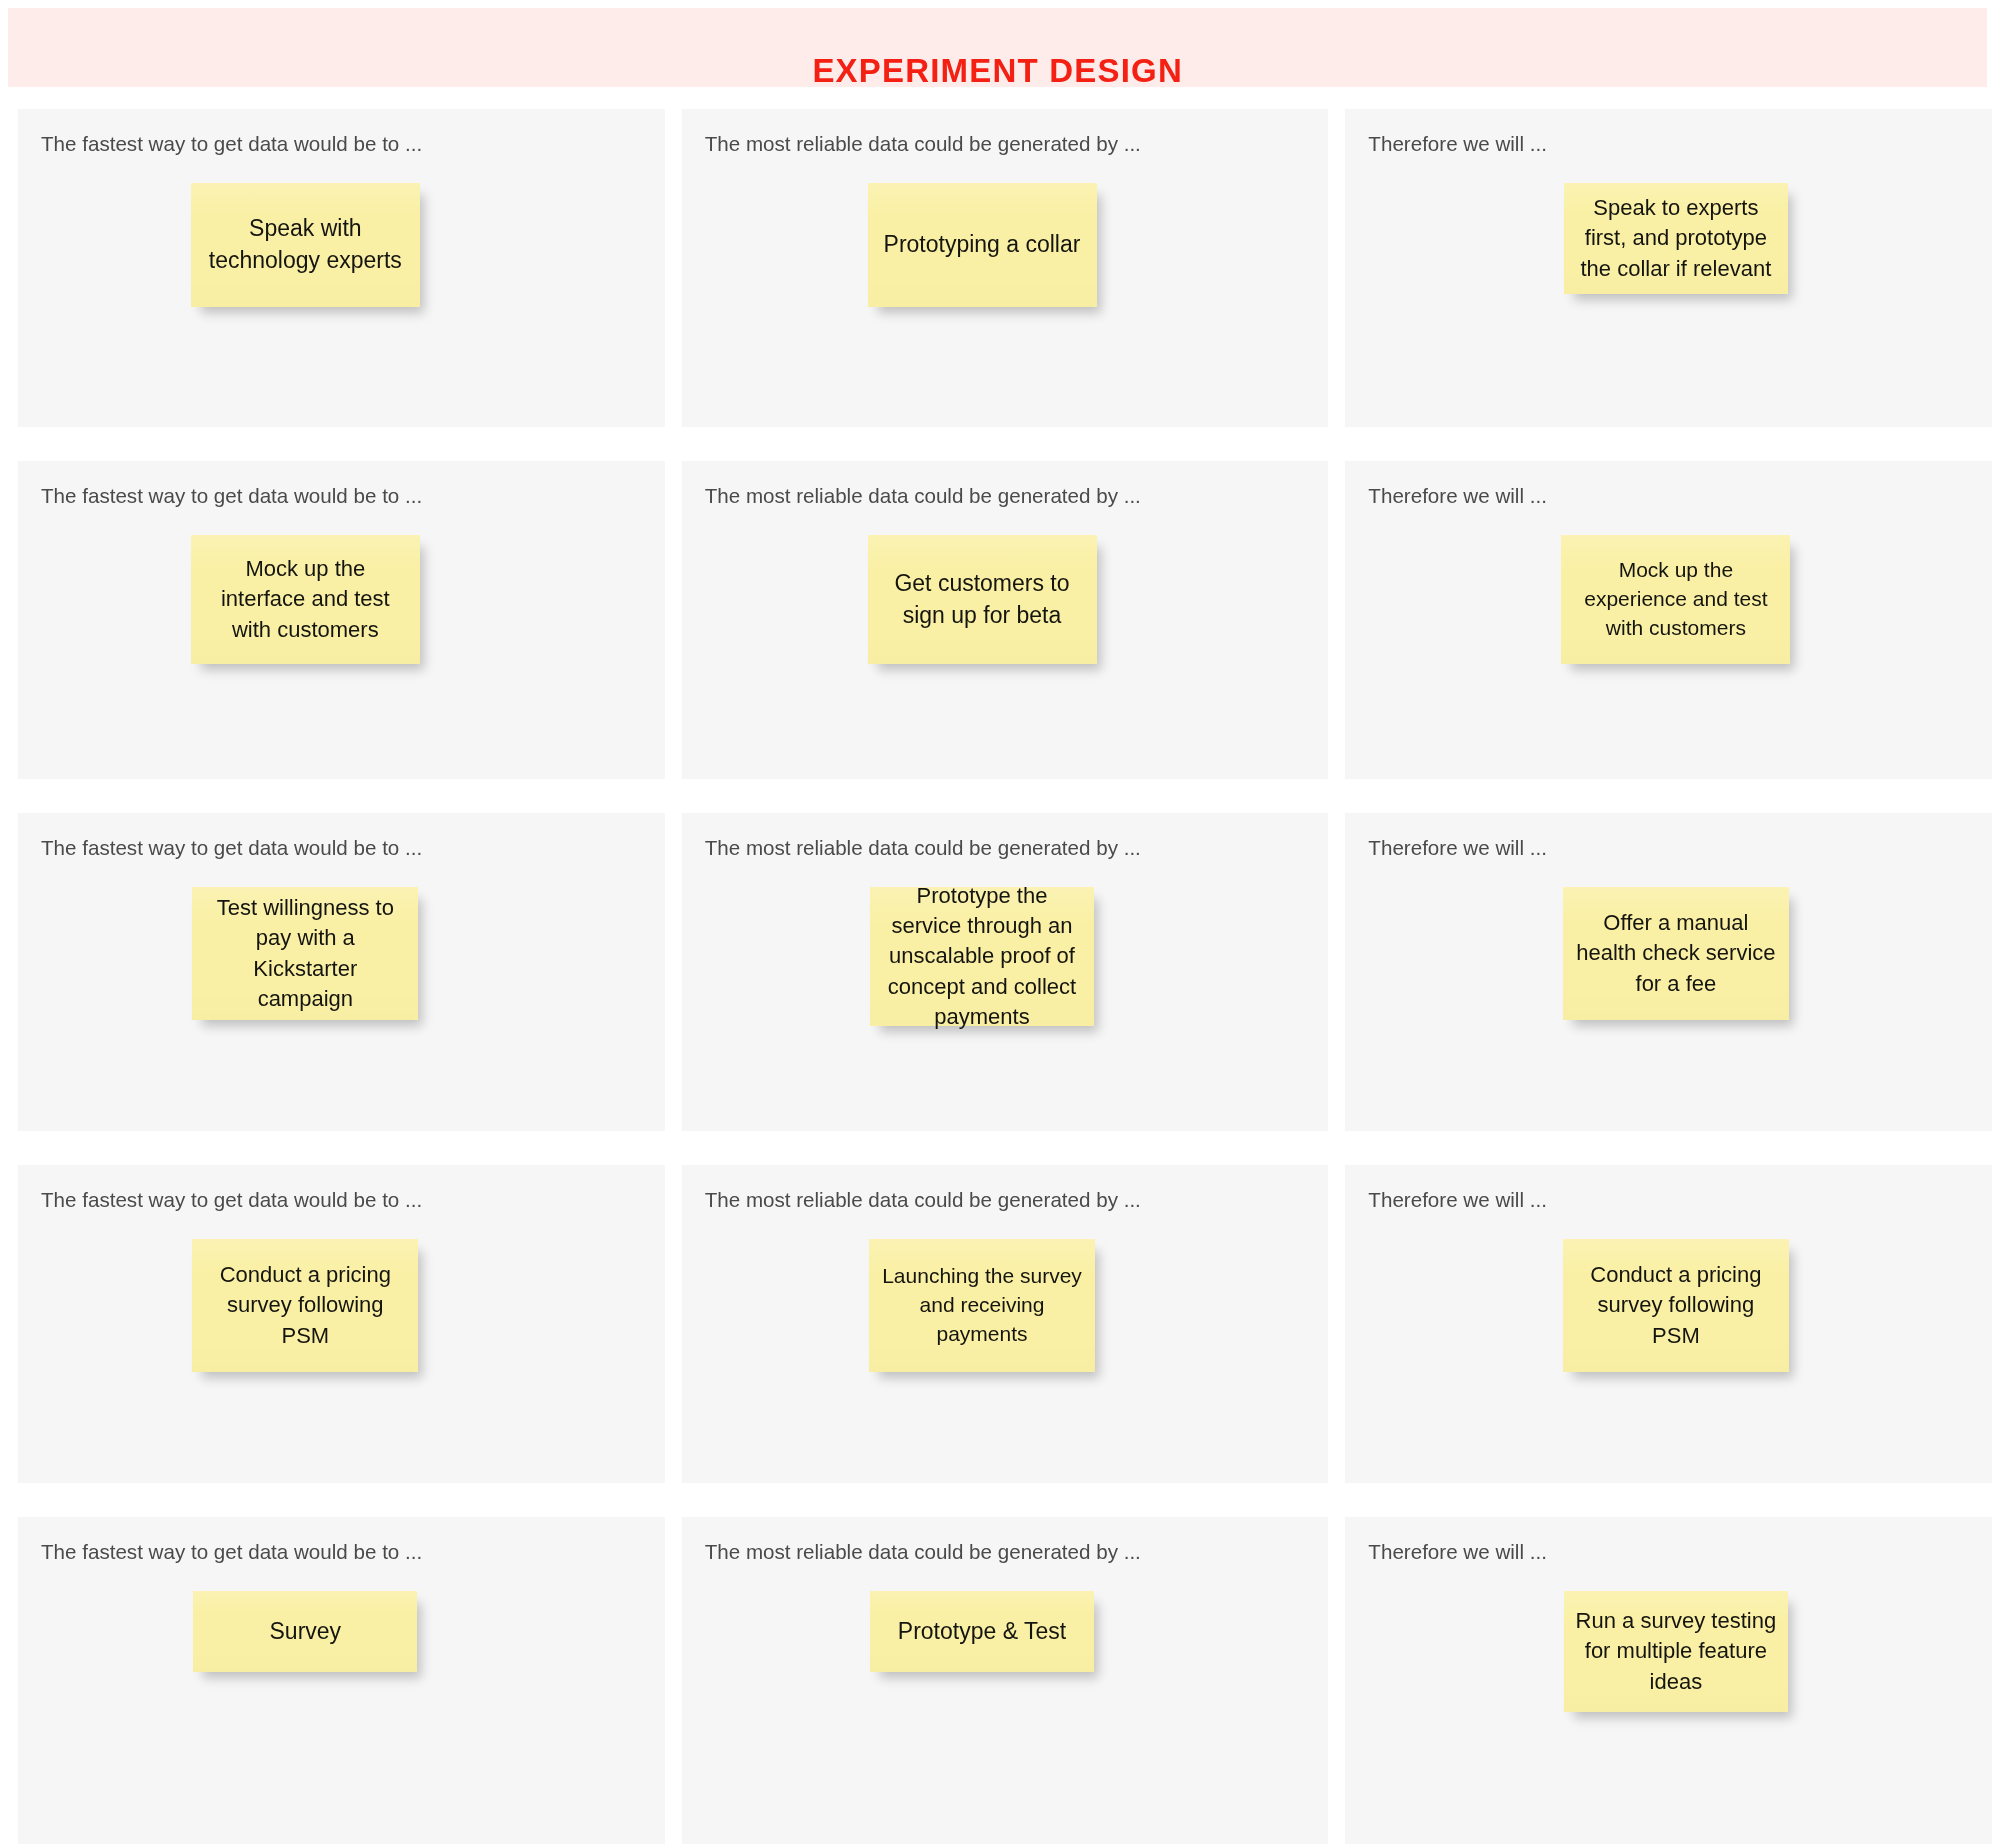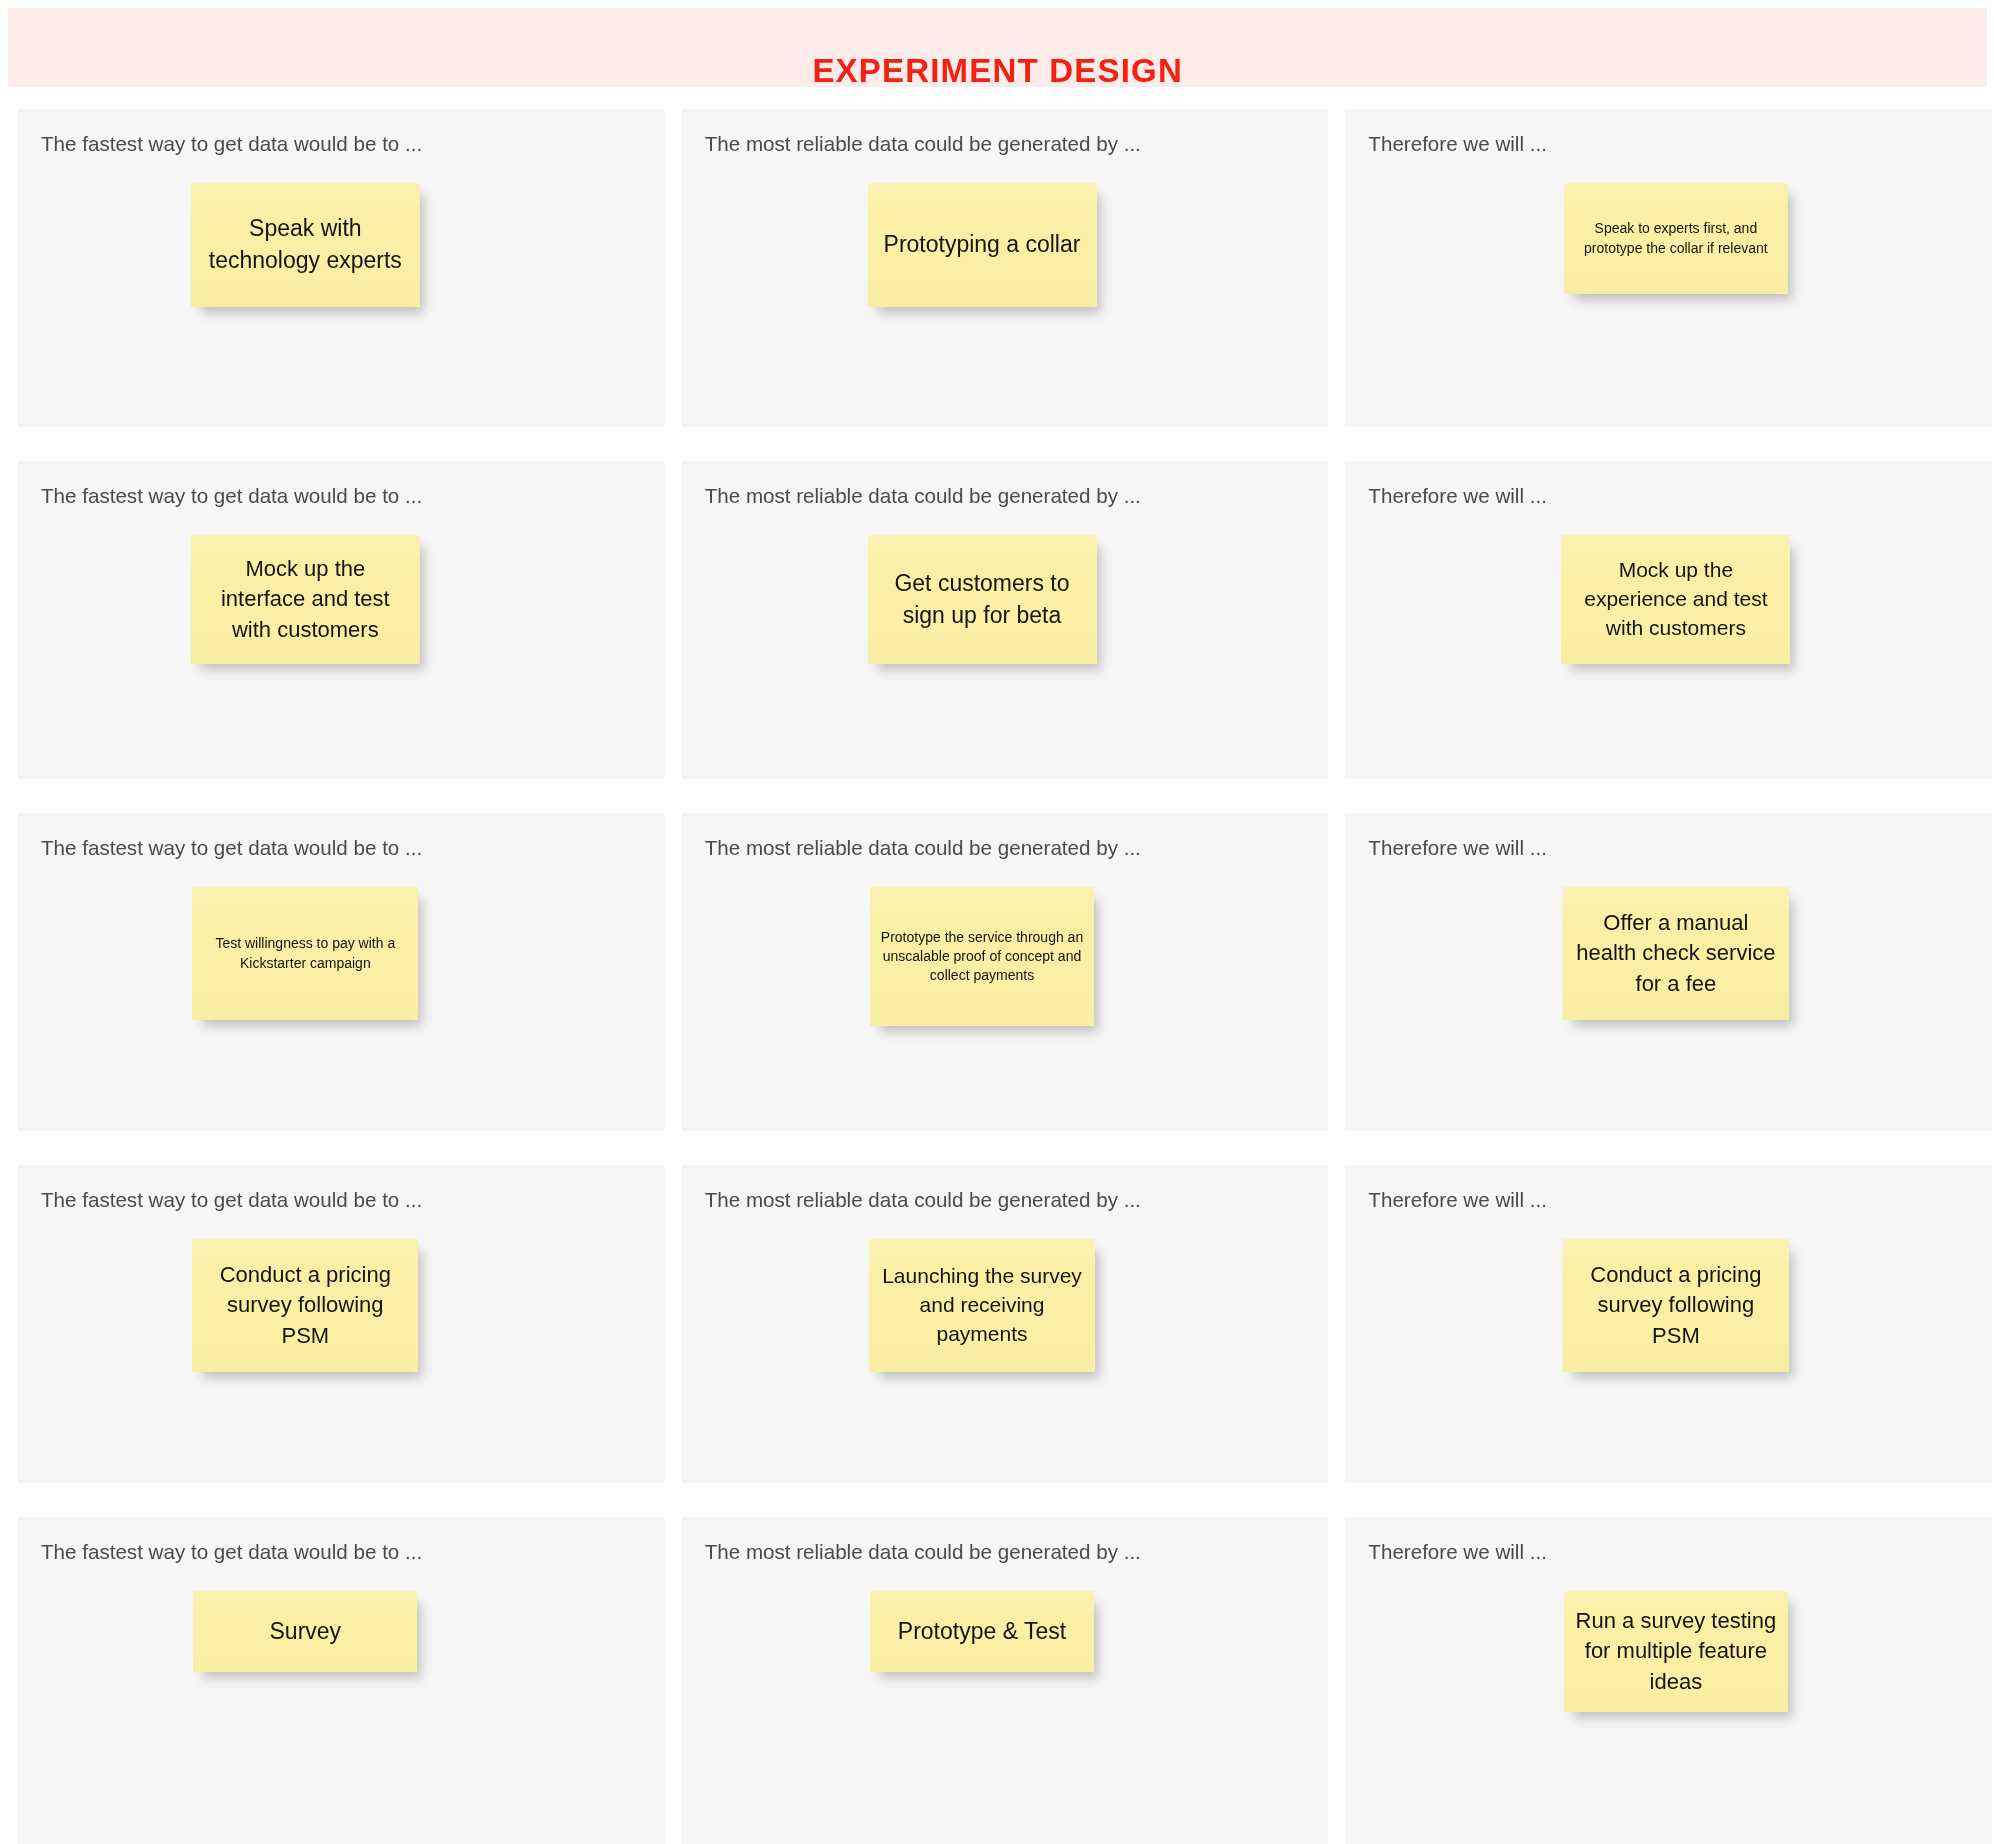--- a/index.html
+++ b/index.html
@@ -115,21 +115,21 @@
 
   
   .sz-a  { width: 229px;  height: 124px; }
   .sz-b  { width: 229px;  height: 129px; }
   .sz-c  { width: 224px;  height: 111px; }
   .sz-d  { width: 226px;  height: 133px; }
   .sz-e  { width: 224px;  height: 139px; align-items: center; }
   .sz-f  { width: 224px;  height: 81px; }
   .sz-g  { width: 224px;  height: 121px; }
 
-  .fs-40 { font-size: 14px; }
+  .fs-40 { font-size: 22px; }
   .fs-44 { font-size: 21px; }
   .fs-46 { font-size: 22px; }
   .fs-48 { font-size: 23px; }
 
   .shift-left   { margin-right: 72px; }
   .shift-left-s { margin-right: 46px; }
   .shift-right-s{ margin-left: 14.4px; }
 </style>
 </head>
 <body>

